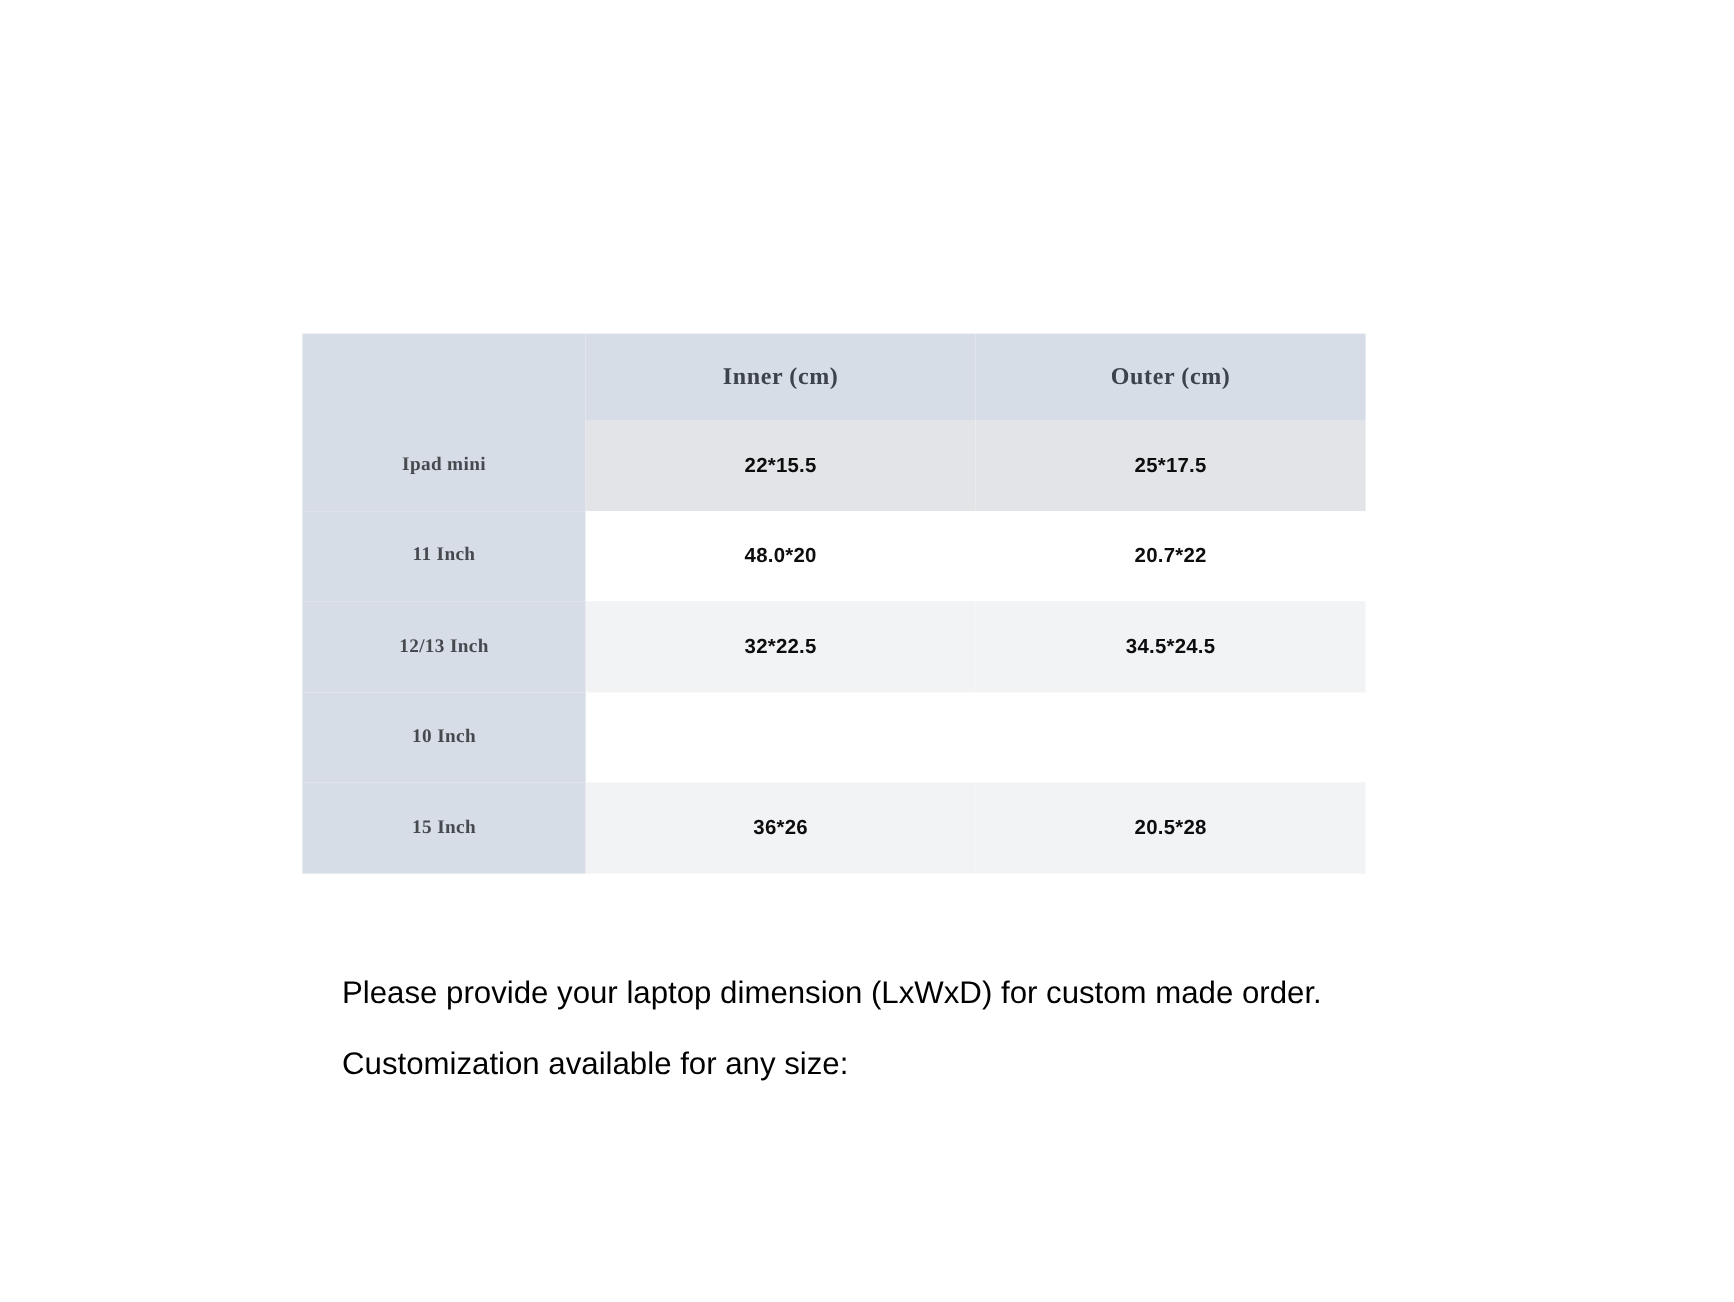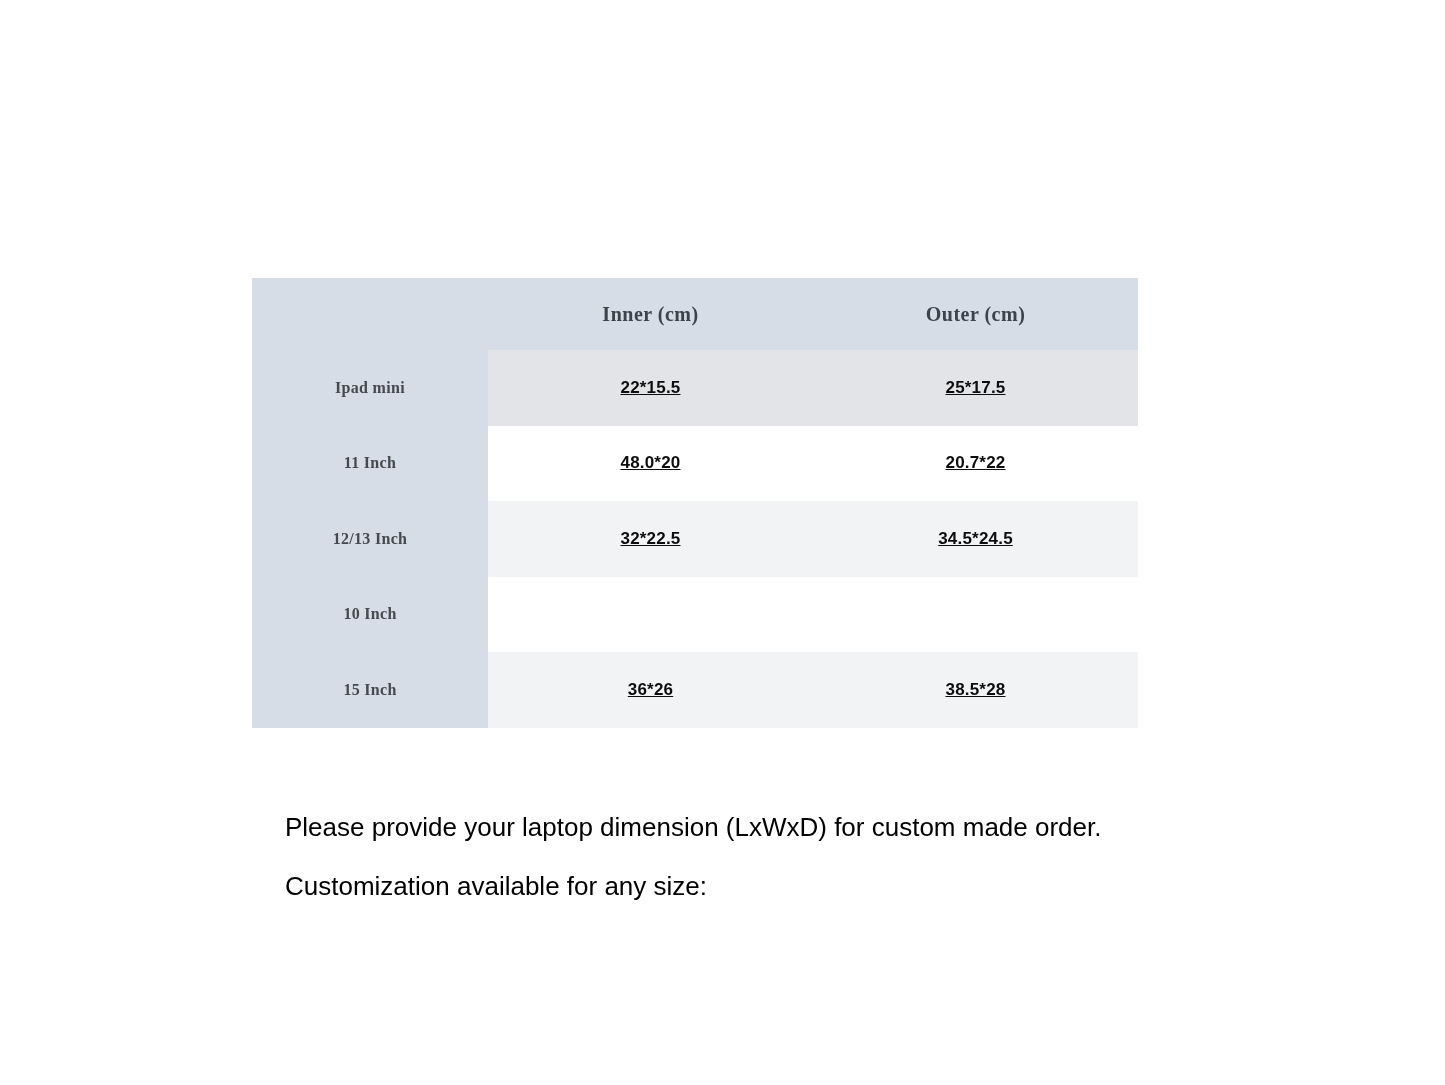--- a/index.html
+++ b/index.html
@@ -61,21 +61,20 @@
     font-size: 16px;
     letter-spacing: 0.3px;
     color: var(--label-text, #46494e);
   }
   .cell.val {
     font-family: "Liberation Sans", sans-serif;
     font-weight: bold;
     font-size: 17px;
     letter-spacing: 0.2px;
     color: var(--value-text, #0d0d0d);
-    text-decoration: underline;
   }
 
   .trow.bg-gray  .cell.val { background: var(--row-gray, #e3e4e7); }
   .trow.bg-white .cell.val { background: var(--row-white, #ffffff); }
   .trow.bg-light .cell.val { background: var(--row-light, #f2f3f5); }
 
   
   .notes {
     position: absolute;
     left: 285px;
@@ -121,21 +120,21 @@
       <div class="cell val">34.5*24.5</div>
     </div>
 
     <div class="trow data bg-white">
       <div class="cell label">10 Inch</div>
     </div>
 
     <div class="trow data bg-light">
       <div class="cell label">15 Inch</div>
       <div class="cell val">36*26</div>
-      <div class="cell val">38.5*28</div>
+      <div class="cell val">20.5*28</div>
     </div>
 
   </div>
 
   <div class="notes">
     <p>Please provide your laptop dimension (LxWxD) for custom made order.</p>
     <p>Customization available for any size:</p>
   </div>
 
 </div>

